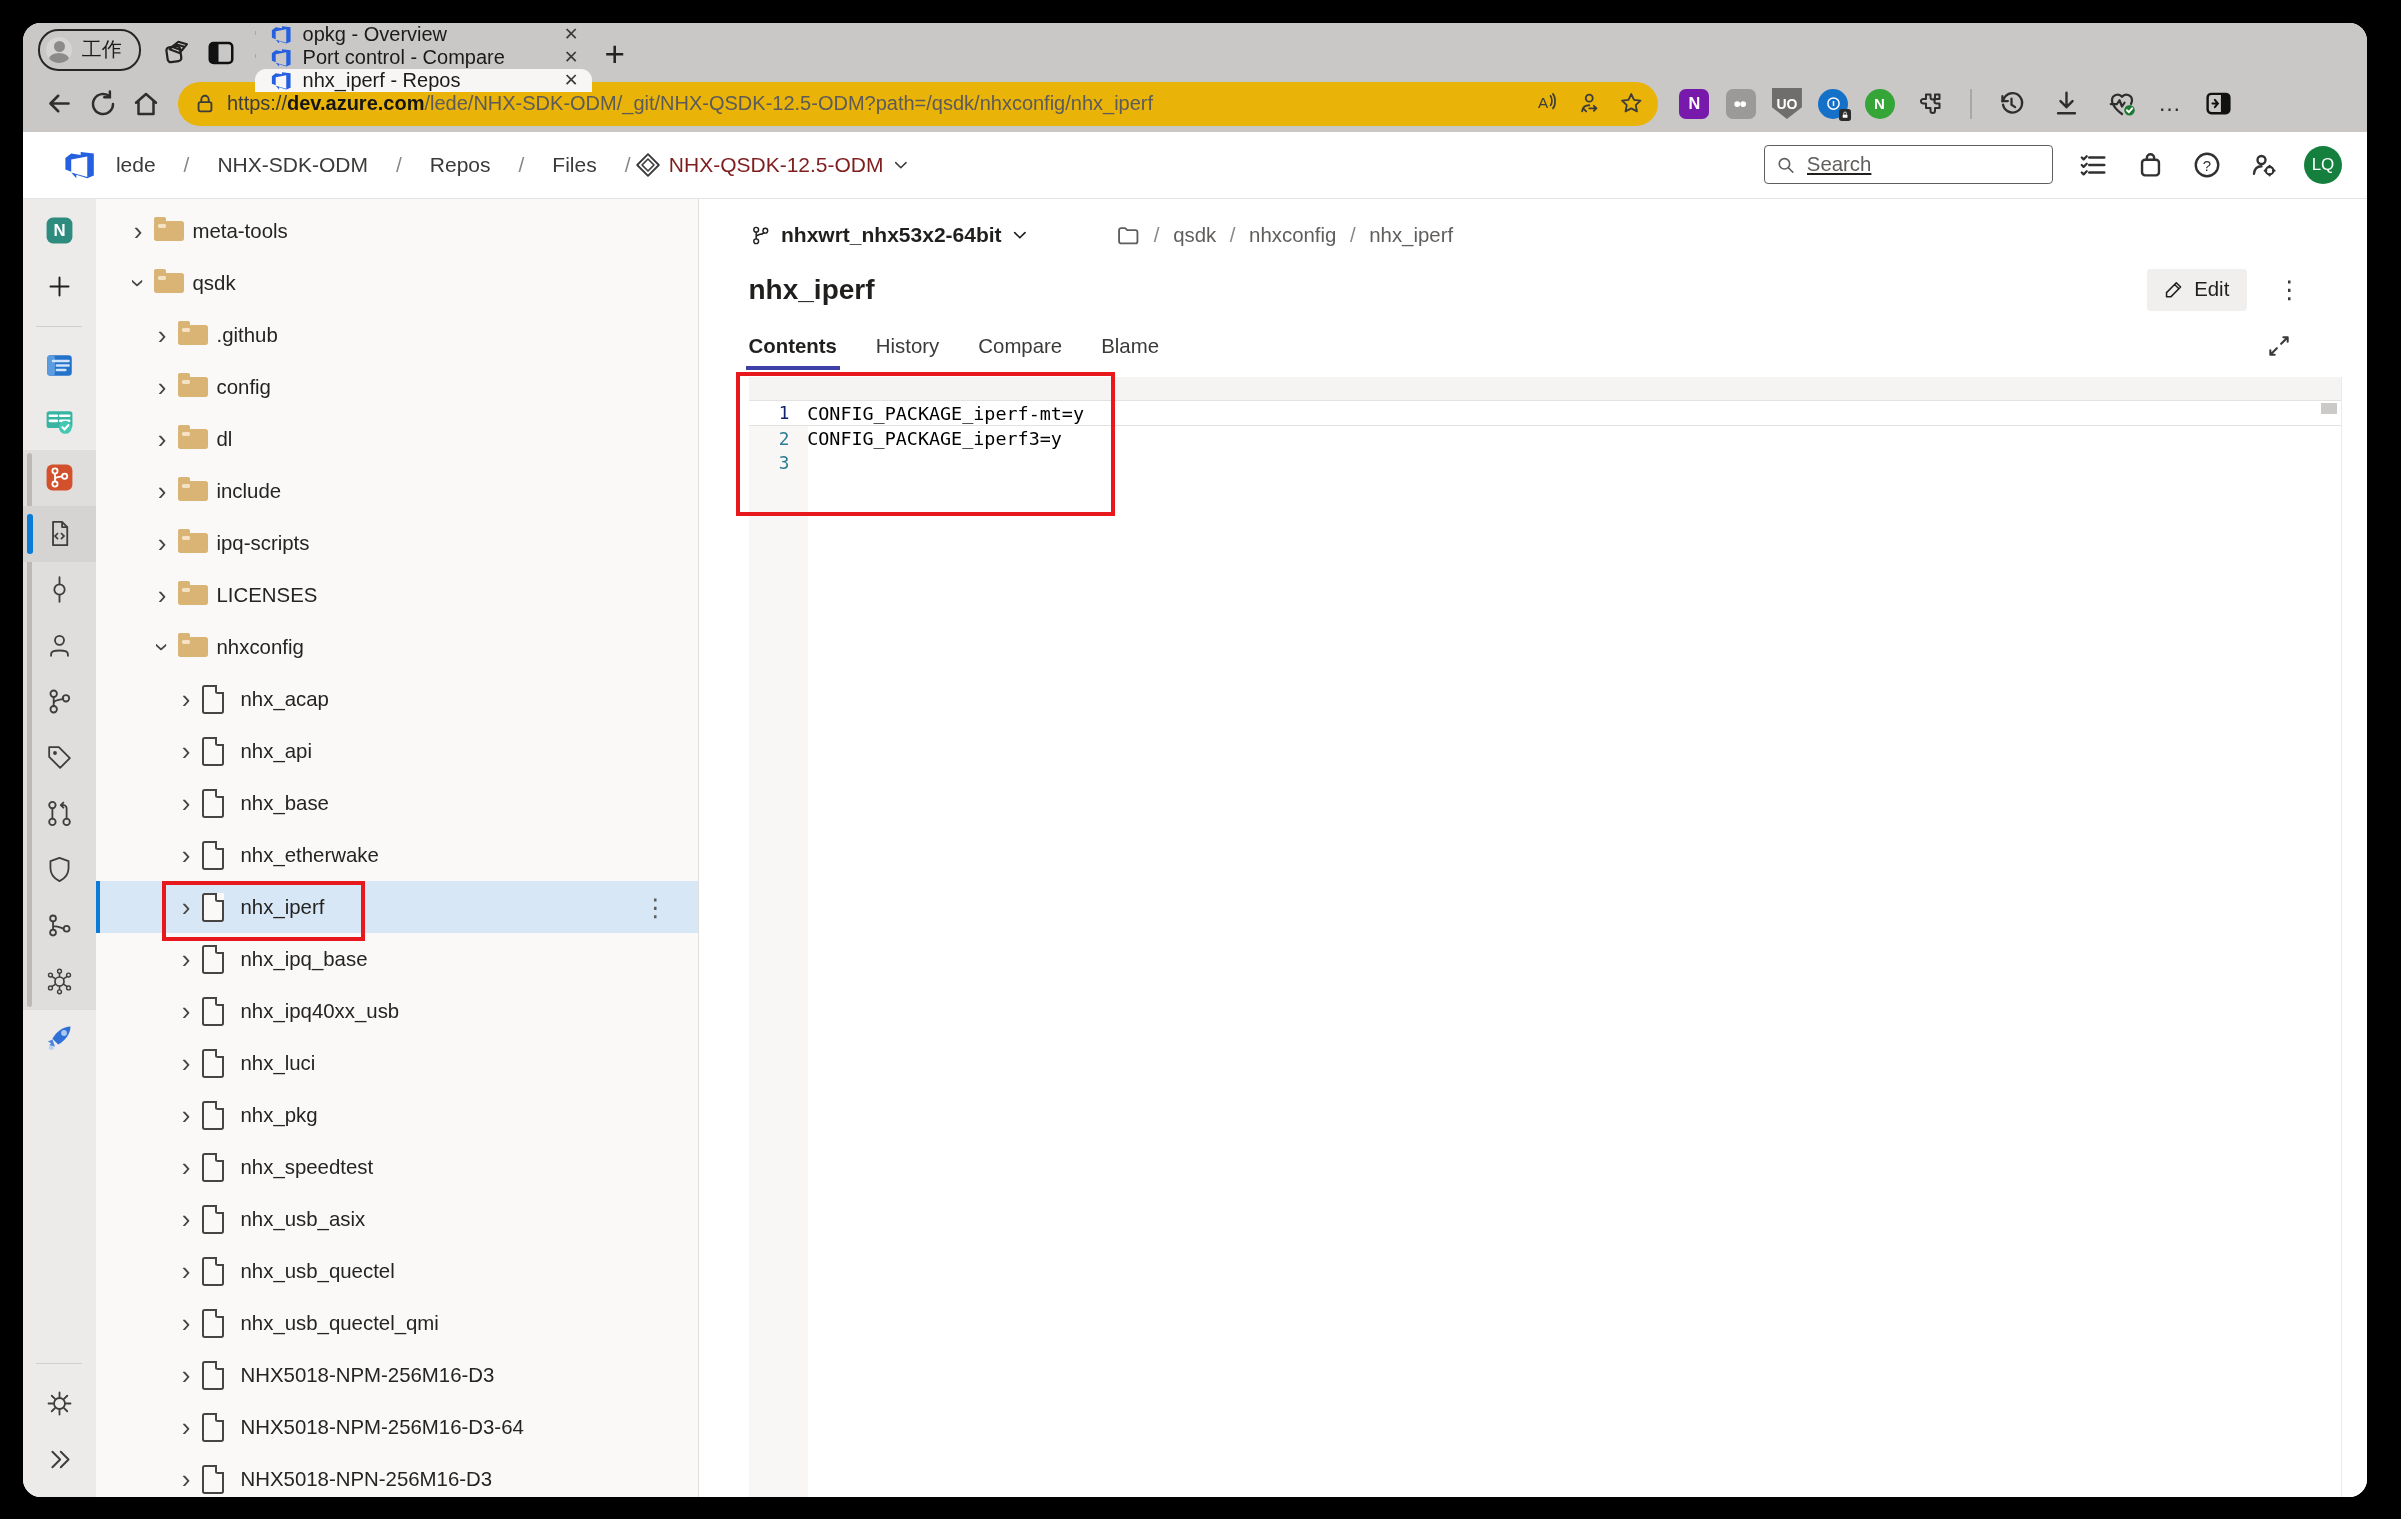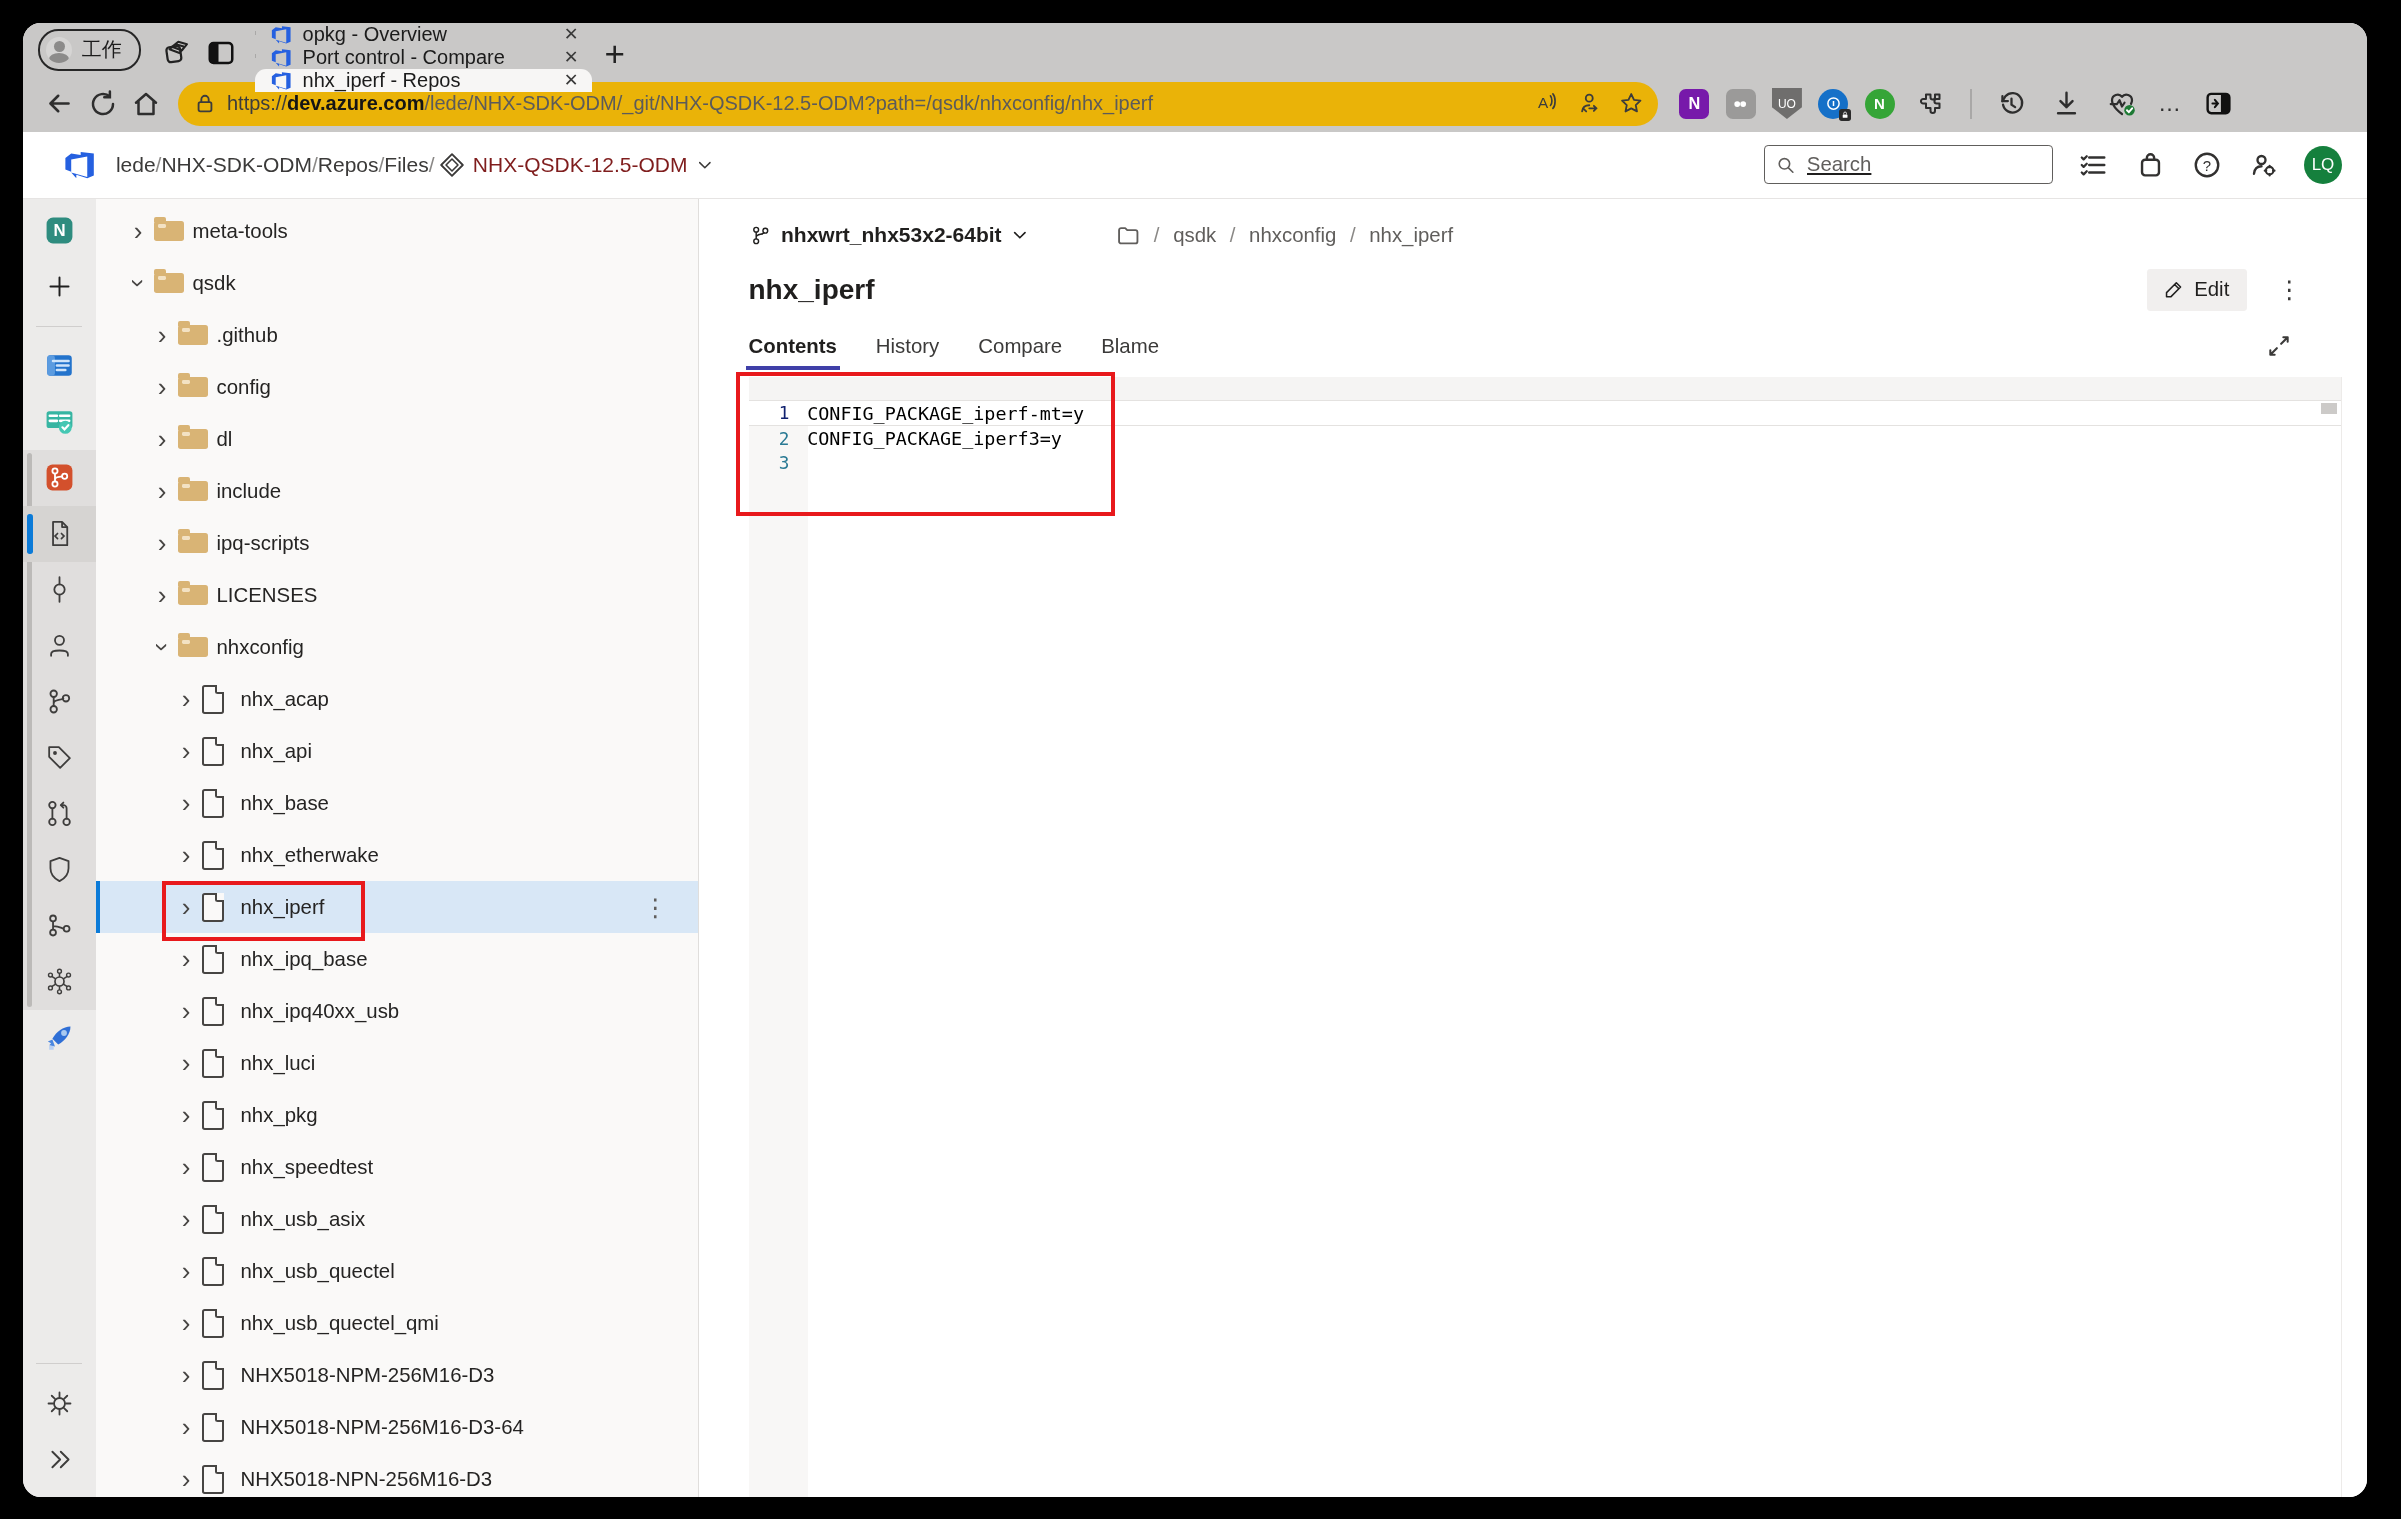--- a/index.html
+++ b/index.html
@@ -38,21 +38,21 @@
   .ext-area{display:flex;align-items:center;gap:16.3px;margin-left:9.5px;}
   .ext-badge{width:30px;height:30px;border-radius:6.8px;display:flex;align-items:center;justify-content:center;
              color:#fff;font-size:16.3px;font-weight:bold;}
   .ext-circle{width:30px;height:30px;border-radius:50%;display:flex;align-items:center;justify-content:center;color:#fff;font-size:15px;font-weight:bold;}
   .tb-div{width:1.4px;height:30px;background:#a9a8a7;margin:0 4.1px;}
   .more-dots{font-size:23px;color:#2e2e2e;letter-spacing:1.4px;}
 
   
   .dev-header{height:66px;background:#fff;border-bottom:1.4px solid #e6e4e3;display:flex;align-items:center;
               padding:0 24.5px 0 38px;flex:none;}
-  .crumbs{display:flex;align-items:center;gap:0;font-size:21px;color:#3b3a39;margin-left:20.4px;}
+  .crumbs{display:flex;align-items:center;gap:28px;font-size:21px;color:#3b3a39;margin-left:20.4px;}
   .crumbs .sep{color:#8a8886;}
   .repo-chip{display:flex;align-items:center;gap:8.2px;color:#7f1d1d;}
   .hdr-right{margin-left:auto;display:flex;align-items:center;gap:23px;}
   .searchbox{display:flex;align-items:center;gap:9.5px;width:265px;height:37px;border:1.4px solid #605e5c;border-radius:4.1px;padding:0 11px;text-decoration:underline;}
   .searchbox input{border:none;outline:none;font-size:20.4px;color:#201f1e;width:100%;background:transparent;font-family:inherit;}
   .searchbox input::placeholder{color:#605e5c;}
   .hdr-icon{width:34px;height:34px;display:flex;align-items:center;justify-content:center;}
   .avatar{width:38px;height:38px;border-radius:50%;display:flex;align-items:center;justify-content:center;
           color:#fff;font-size:17px;}
 
@@ -310,21 +310,21 @@
         </div>
       </div>
       <div class="ext-area">
         <div class="ext-badge" style="background:#7719aa;">N</div>
         <div class="ext-badge" style="background:#9b9a99;">
           <svg width="20.4" height="20.4" viewBox="0 0 24 24">
               <circle cx="8.5" cy="13" r="3.4" fill="#fff"></circle>
               <circle cx="15.5" cy="13" r="3.4" fill="#fff"></circle>
             </svg>
         </div>
-        <div style="width:30px;height:31px;background:#6f6e6d;clip-path:polygon(0 0,100% 0,100% 62%,50% 100%,0 62%);display:flex;align-items:center;justify-content:center;color:#fff;font-size:12px;font-weight:normal;">UO</div>
+        <div style="width:30px;height:31px;background:#6f6e6d;clip-path:polygon(0 0,100% 0,100% 62%,50% 100%,0 62%);display:flex;align-items:center;justify-content:center;color:#fff;font-size:14px;font-weight:bold;">UO</div>
         <div class="ext-circle" style="background:#1570c8;position:relative;">
           <svg width="15" height="15" viewBox="0 0 24 24">
               <circle cx="12" cy="12" r="9" stroke="#fff" stroke-width="2.4" fill="none"></circle>
               <path d="M12 8v8" stroke="#fff" stroke-width="2.4"></path>
             </svg>
           <span style="position:absolute;right:-2.7px;bottom:-2.7px;width:12.3px;height:12.3px;background:#2b2b2b;border-radius:2.7px;display:flex;align-items:center;justify-content:center;">
               <svg width="8.2" height="8.2" viewBox="0 0 24 24">
                 <rect x="5" y="10" width="14" height="10" rx="2" fill="#fff"></rect>
                 <path d="M8 10V7a4 4 0 018 0v3" stroke="#fff" stroke-width="2.4" fill="none"></path>
               </svg>

